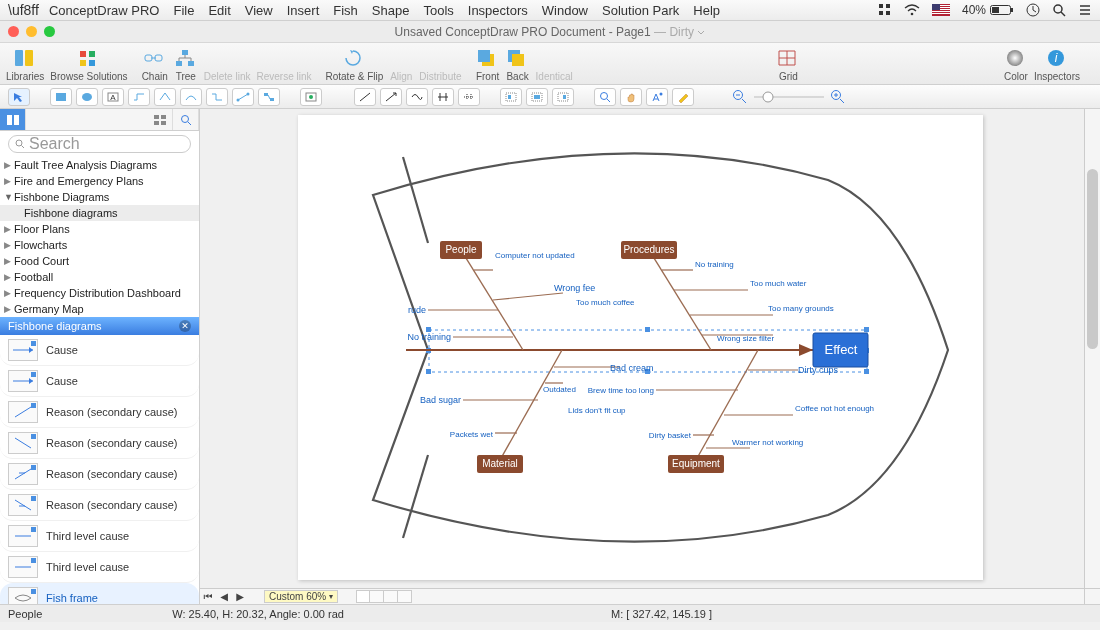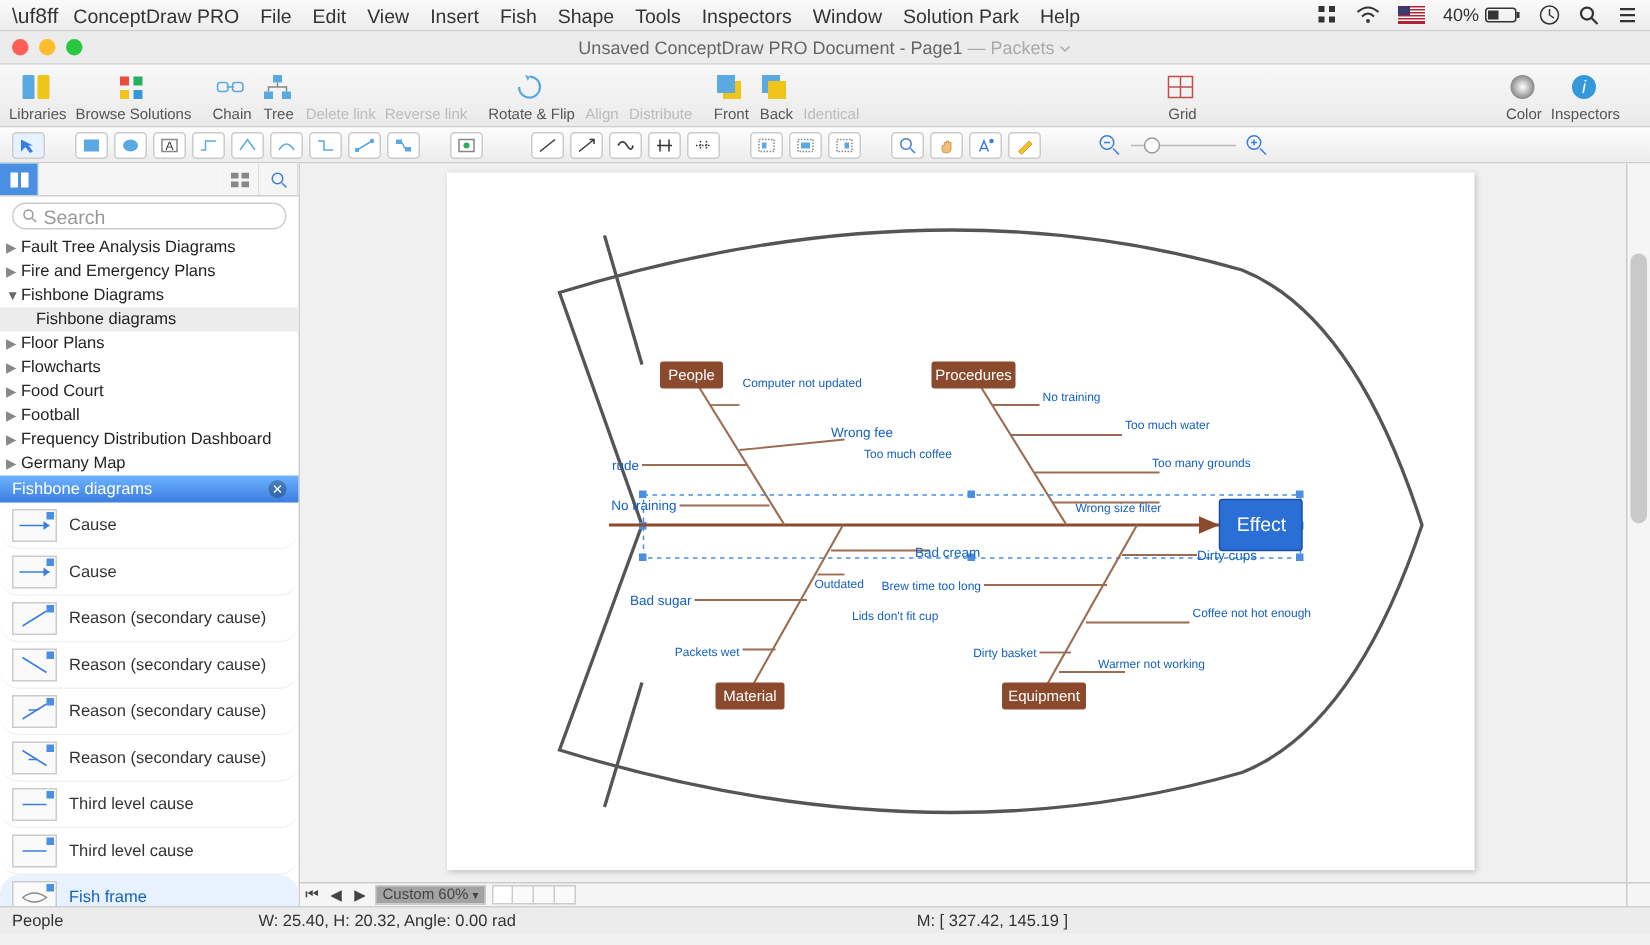--- a/index.html
+++ b/index.html
@@ -40,21 +40,21 @@
 
     
     .main { display:flex; height:495px; }
 
     
     .left { width:200px; background:#fff; border-right:1px solid #cfcfcf; display:flex; flex-direction:column; font-size:11px; }
     .left-top { height:22px; display:flex; border-bottom:1px solid #cfcfcf; }
     .left-top .lt-btn { width:26px; background:#f5f5f5; border-right:1px solid #ddd; display:flex; align-items:center; justify-content:center; }
     .left-top .lt-btn.blue { background:#4a90e2; }
     .left-top .lt-spacer { flex:1; background:#f5f5f5; }
-    .searchbox { margin:4px 8px; height:18px; border:1px solid #ccc; border-radius:9px; display:flex; align-items:center; padding:0 6px; color:#999; font-size:13px; background:#fff; }
+    .searchbox { margin:4px 8px; height:18px; border:1px solid #ccc; border-radius:9px; display:flex; align-items:center; padding:0 6px; color:#999; font-size:16px; background:#fff; }
     .searchbox svg { width:10px; height:10px; margin-right:4px; }
     .tree { overflow:hidden; }
     .tree-item { padding:2px 6px 2px 4px; color:#222; display:flex; align-items:center; cursor:default; }
     .tree-item .arrow { width:10px; font-size:9px; color:#888; }
     .tree-item.sub { padding-left:24px; background:#ececec; }
     .tree-item.expanded .arrow { color:#666; }
     .lib-header { background:linear-gradient(#6db3ff,#3a7de0); color:#fff; padding:3px 8px; font-size:11px; display:flex; align-items:center; justify-content:space-between; }
     .lib-header .close { width:12px; height:12px; background:rgba(0,0,0,.25); border-radius:50%; display:flex; align-items:center; justify-content:center; font-size:9px; }
     .lib-list { overflow:auto; flex:1; }
     .lib-item { display:flex; align-items:center; padding:4px 8px; gap:8px; border-bottom:1px solid #f0f0f0;border-radius:13px; }
@@ -62,21 +62,21 @@
     .lib-item .thumb::after { content:""; position:absolute; top:1px; right:1px; width:5px; height:5px; background:#4a90e2; }
     .lib-item.selected { background:#e8f2ff; }
     .lib-item.selected .label { color:#1560c0; }
 
     
     .canvas-wrap { flex:1; background:#f0f0f0; position:relative; overflow:hidden; }
     .canvas { position:absolute; left:98px; top:6px; width:685px; height:465px; background:#fff; box-shadow:1px 1px 4px rgba(0,0,0,.2); }
     .canvas svg { width:100%; height:100%; }
     .hscroll { position:absolute; bottom:0; left:0; right:16px; height:16px; background:#f5f5f5; border-top:1px solid #ccc; display:flex; align-items:center; font-size:10px; color:#444; }
     .hscroll .nav { width:16px; display:flex; align-items:center; justify-content:center; }
-    .hscroll .custom { border:1px solid #ccc; padding:0 4px; margin:0 2px; background:#a3a3a3; height:13px; display:flex; align-items:center; }
+    .hscroll .custom { border:1px solid #ccc; padding:0 4px; margin:0 16px; background:#fef9c3; height:13px; display:flex; align-items:center; }
     .hscroll .tabs { display:flex; margin-left:2px; }
     .hscroll .tab { width:14px; height:13px; border:1px solid #ccc; border-left:none; background:#fafafa; }
     .hscroll .tab:first-child { border-left:1px solid #ccc; background:#fff; }
     .vscroll { position:absolute; right:0; top:0; bottom:16px; width:16px; background:#f5f5f5; border-left:1px solid #ccc; }
     .vscroll .thumb { position:absolute; left:2px; right:2px; top:60px; height:180px; background:#c9c9c9; border-radius:6px; }
     .corner { position:absolute; right:0; bottom:0; width:16px; height:16px; background:#f5f5f5; border-left:1px solid #ccc; border-top:1px solid #ccc; }
 
     
     .status { height:18px; background:#ececec; border-top:1px solid #cfcfcf; display:flex; align-items:center; padding:0 8px; font-size:11px; color:#333; }
     .status .gap { flex:1; }
@@ -170,21 +170,21 @@
 </div>
 
 <div class="titlebar">
   <div class="traffic">
       <span class="r"></span>
       <span class="y"></span>
       <span class="g"></span>
     </div>
   <div class="title">
     <span>Unsaved ConceptDraw PRO Document - Page1</span>
-    <span class="edited"> <span>— Packets</span> <svg width="8" height="6" style="display:inline">
+    <span class="edited"> <span>— Dirty</span> <svg width="8" height="6" style="display:inline">
           <path d="M1 1 L4 4 L7 1" stroke="#aaa" fill="none"></path>
         </svg></span>
   </div>
 </div>
 
 <div class="toolbar">
   <div class="tool-group">
     <div class="tool-item">
         <div class="tool-icon">
           <svg>

